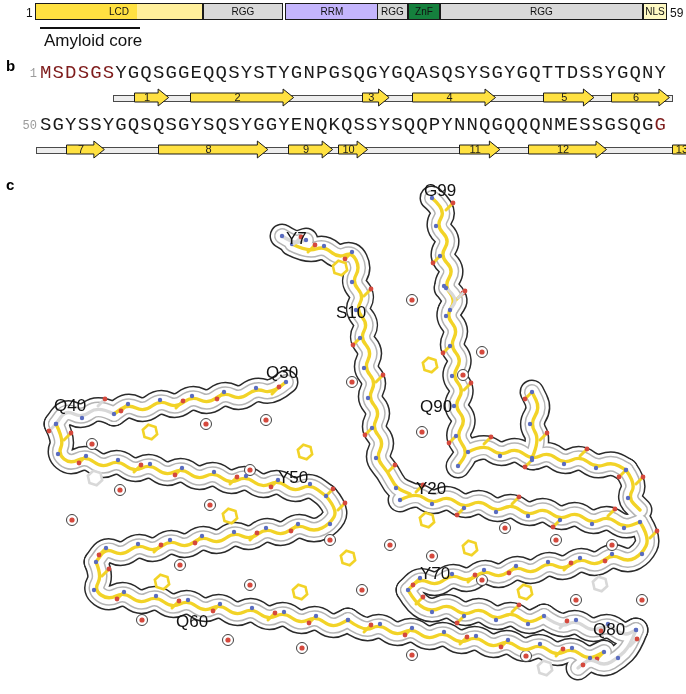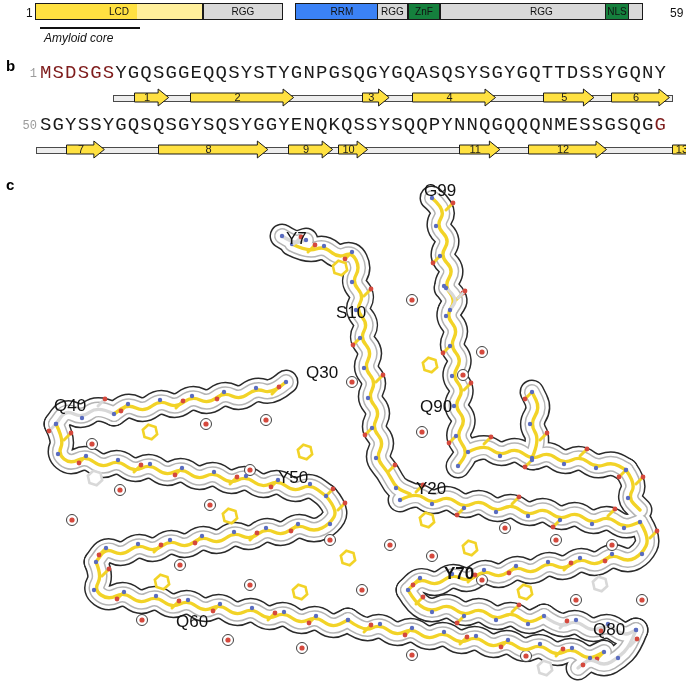--- a/index.html
+++ b/index.html
@@ -6,21 +6,21 @@
   #fig{position:relative;width:686px;height:694px;background:#fff;overflow:hidden;
        font-family:"Liberation Sans",sans-serif;color:#1a1a1a;}
   .panel-letter{position:absolute;font-weight:bold;font-size:15px;color:#000;}
   
   #domain-bar{position:absolute;top:3px;left:0;height:17px;}
   .dseg{position:absolute;top:0;height:15px;border:1px solid #1a1a1a;
         display:flex;align-items:center;justify-content:center;
         font-size:10px;line-height:1;color:#111;}
   .endnum{position:absolute;font-size:12px;top:6px;color:#111;}
   #amyloid-underline{position:absolute;left:40px;top:27px;width:100px;height:2px;background:#111;}
-  #amyloid-label{position:absolute;left:44px;top:31px;font-size:12px;color:#111;font-style:italic;}
+  #amyloid-label{position:absolute;left:44px;top:31px;font-size:17px;color:#111;}
   
   .seq-row{position:absolute;left:0;width:686px;font-family:"Liberation Mono","DejaVu Sans Mono",monospace;
            font-size:19px;line-height:1;letter-spacing:1.14px;white-space:pre;}
   .seq-sup{position:absolute;width:24px;text-align:right;font-size:12px;letter-spacing:0;
            color:#9b9b9b;font-family:"Liberation Mono",monospace;}
   .seq-gray{color:#7f1d1d;}
   .seq-black{color:#1a1a1a;}
   .rail{position:absolute;height:5px;background:#ededed;border:1px solid #4a4a4a;}
   .b-arrow{position:absolute;}
   .b-arrow svg{display:block;}
@@ -30,25 +30,25 @@
 </style>
 </head>
 <body>
 
 <div id="fig">
 
   <span class="endnum" id="num-start" style="left:26px;">1</span>
   <div id="domain-bar">
       <div class="dseg" style="left: 35px; width: 166px; background: linear-gradient(90deg, rgb(255, 225, 65) 0px, rgb(255, 225, 65) 61%, rgb(255, 239, 155) 61%, rgb(255, 239, 155) 100%);">LCD</div>
       <div class="dseg" style="left: 203px; width: 78px; background: rgb(217, 217, 217);">RGG</div>
-      <div class="dseg" style="left: 295px; width: 92px; background: #3b82f6;">RRM</div>
+      <div class="dseg" style="left: 285px; width: 92px; background: #c4b5fd;">RRM</div>
       <div class="dseg" style="left: 377px; width: 29px; background: rgb(217, 217, 217);">RGG</div>
       <div class="dseg" style="left: 408px; width: 30px; background: #15803d;">ZnF</div>
       <div class="dseg" style="left: 440px; width: 201px; background: rgb(217, 217, 217);">RGG</div>
-      <div class="dseg" style="left: 605px; width: 22px; background: #15803d;">NLS</div>
+      <div class="dseg" style="left: 643px; width: 22px; background: #fef9c3;">NLS</div>
     </div>
   <span class="endnum" id="num-end" style="left:670px;">59</span>
   <div id="amyloid-underline"></div>
   <div id="amyloid-label">Amyloid core</div>
 
   <span class="panel-letter" style="left:6px;top:57px;">b</span>
   <div id="panel-b">
       <div class="seq-sup" style="left: 13px; top: 67px;">1</div>
       <div class="seq-row" style="top: 64px; left: 40px;"><span class="seq-gray">MSDSGS</span><span class="seq-black">YGQSGGEQQSYSTYGNPGSQGYGQASQSYSGYGQTTDSSYGQNY</span><span class="seq-gray"></span></div>
       <div class="rail" style="left: 112.732px; top: 95px; width: 558.03px;"></div>
@@ -551,22 +551,22 @@
       <polygon points="434.165023668442,522.2164015499601 428.6630517869684,527.3132932905676 421.49802811852635,525.0968917406076 419.834976331558,517.7835984500399 425.3369482130316,512.6867067094324 432.50197188147365,514.9031082593924" fill="#ffffff" stroke="#f2d327" stroke-width="2.6"></polygon>
       <polygon points="607.165023668442,586.2164015499601 601.6630517869684,591.3132932905676 594.4980281185263,589.0968917406076 592.834976331558,581.7835984500399 598.3369482130316,576.6867067094324 605.5019718814737,578.9031082593924" fill="#ffffff" stroke="#d8d8d8" stroke-width="2.6"></polygon>
       <polygon points="552.165023668442,670.2164015499601 546.6630517869684,675.3132932905676 539.4980281185263,673.0968917406076 537.834976331558,665.7835984500399 543.3369482130316,660.6867067094324 550.5019718814737,662.9031082593924" fill="#ffffff" stroke="#d8d8d8" stroke-width="2.6"></polygon>
       <polygon points="102.16502366844205,480.21640154996004 96.66305178696842,485.31329329056763 89.49802811852638,483.0968917406076 87.83497633155795,475.78359845003996 93.33694821303158,470.68670670943237 100.50197188147362,472.9031082593924" fill="#ffffff" stroke="#d8d8d8" stroke-width="2.6"></polygon>
       <polygon points="437.165023668442,367.21640154996004 431.6630517869684,372.31329329056763 424.49802811852635,370.0968917406076 422.834976331558,362.78359845003996 428.3369482130316,357.68670670943237 435.50197188147365,359.9031082593924" fill="#ffffff" stroke="#f2d327" stroke-width="2.6"></polygon>
     </svg>
   <div id="c-labels">
       <div class="res-label" style="left: 424px; top: 181px;">G99</div>
       <div class="res-label" style="left: 286px; top: 229px;">Y7</div>
       <div class="res-label" style="left: 336px; top: 303px;">S10</div>
-      <div class="res-label" style="left: 266px; top: 363px; margin-left: 40px;">Q30</div>
+      <div class="res-label" style="left: 266px; top: 363px;">Q30</div>
       <div class="res-label" style="left: 54px; top: 396px;">Q40</div>
       <div class="res-label" style="left: 420px; top: 397px;">Q90</div>
       <div class="res-label" style="left: 278px; top: 468px;">Y50</div>
       <div class="res-label" style="left: 416px; top: 479px;">Y20</div>
-      <div class="res-label" style="left: 444px; top: 564px; font-weight: bold;">Y70</div>
+      <div class="res-label" style="left: 420px; top: 564px;">Y70</div>
       <div class="res-label" style="left: 176px; top: 612px;">Q60</div>
       <div class="res-label" style="left: 593px; top: 620px;">Q80</div>
     </div>
 </div>
 
 </body></html>

